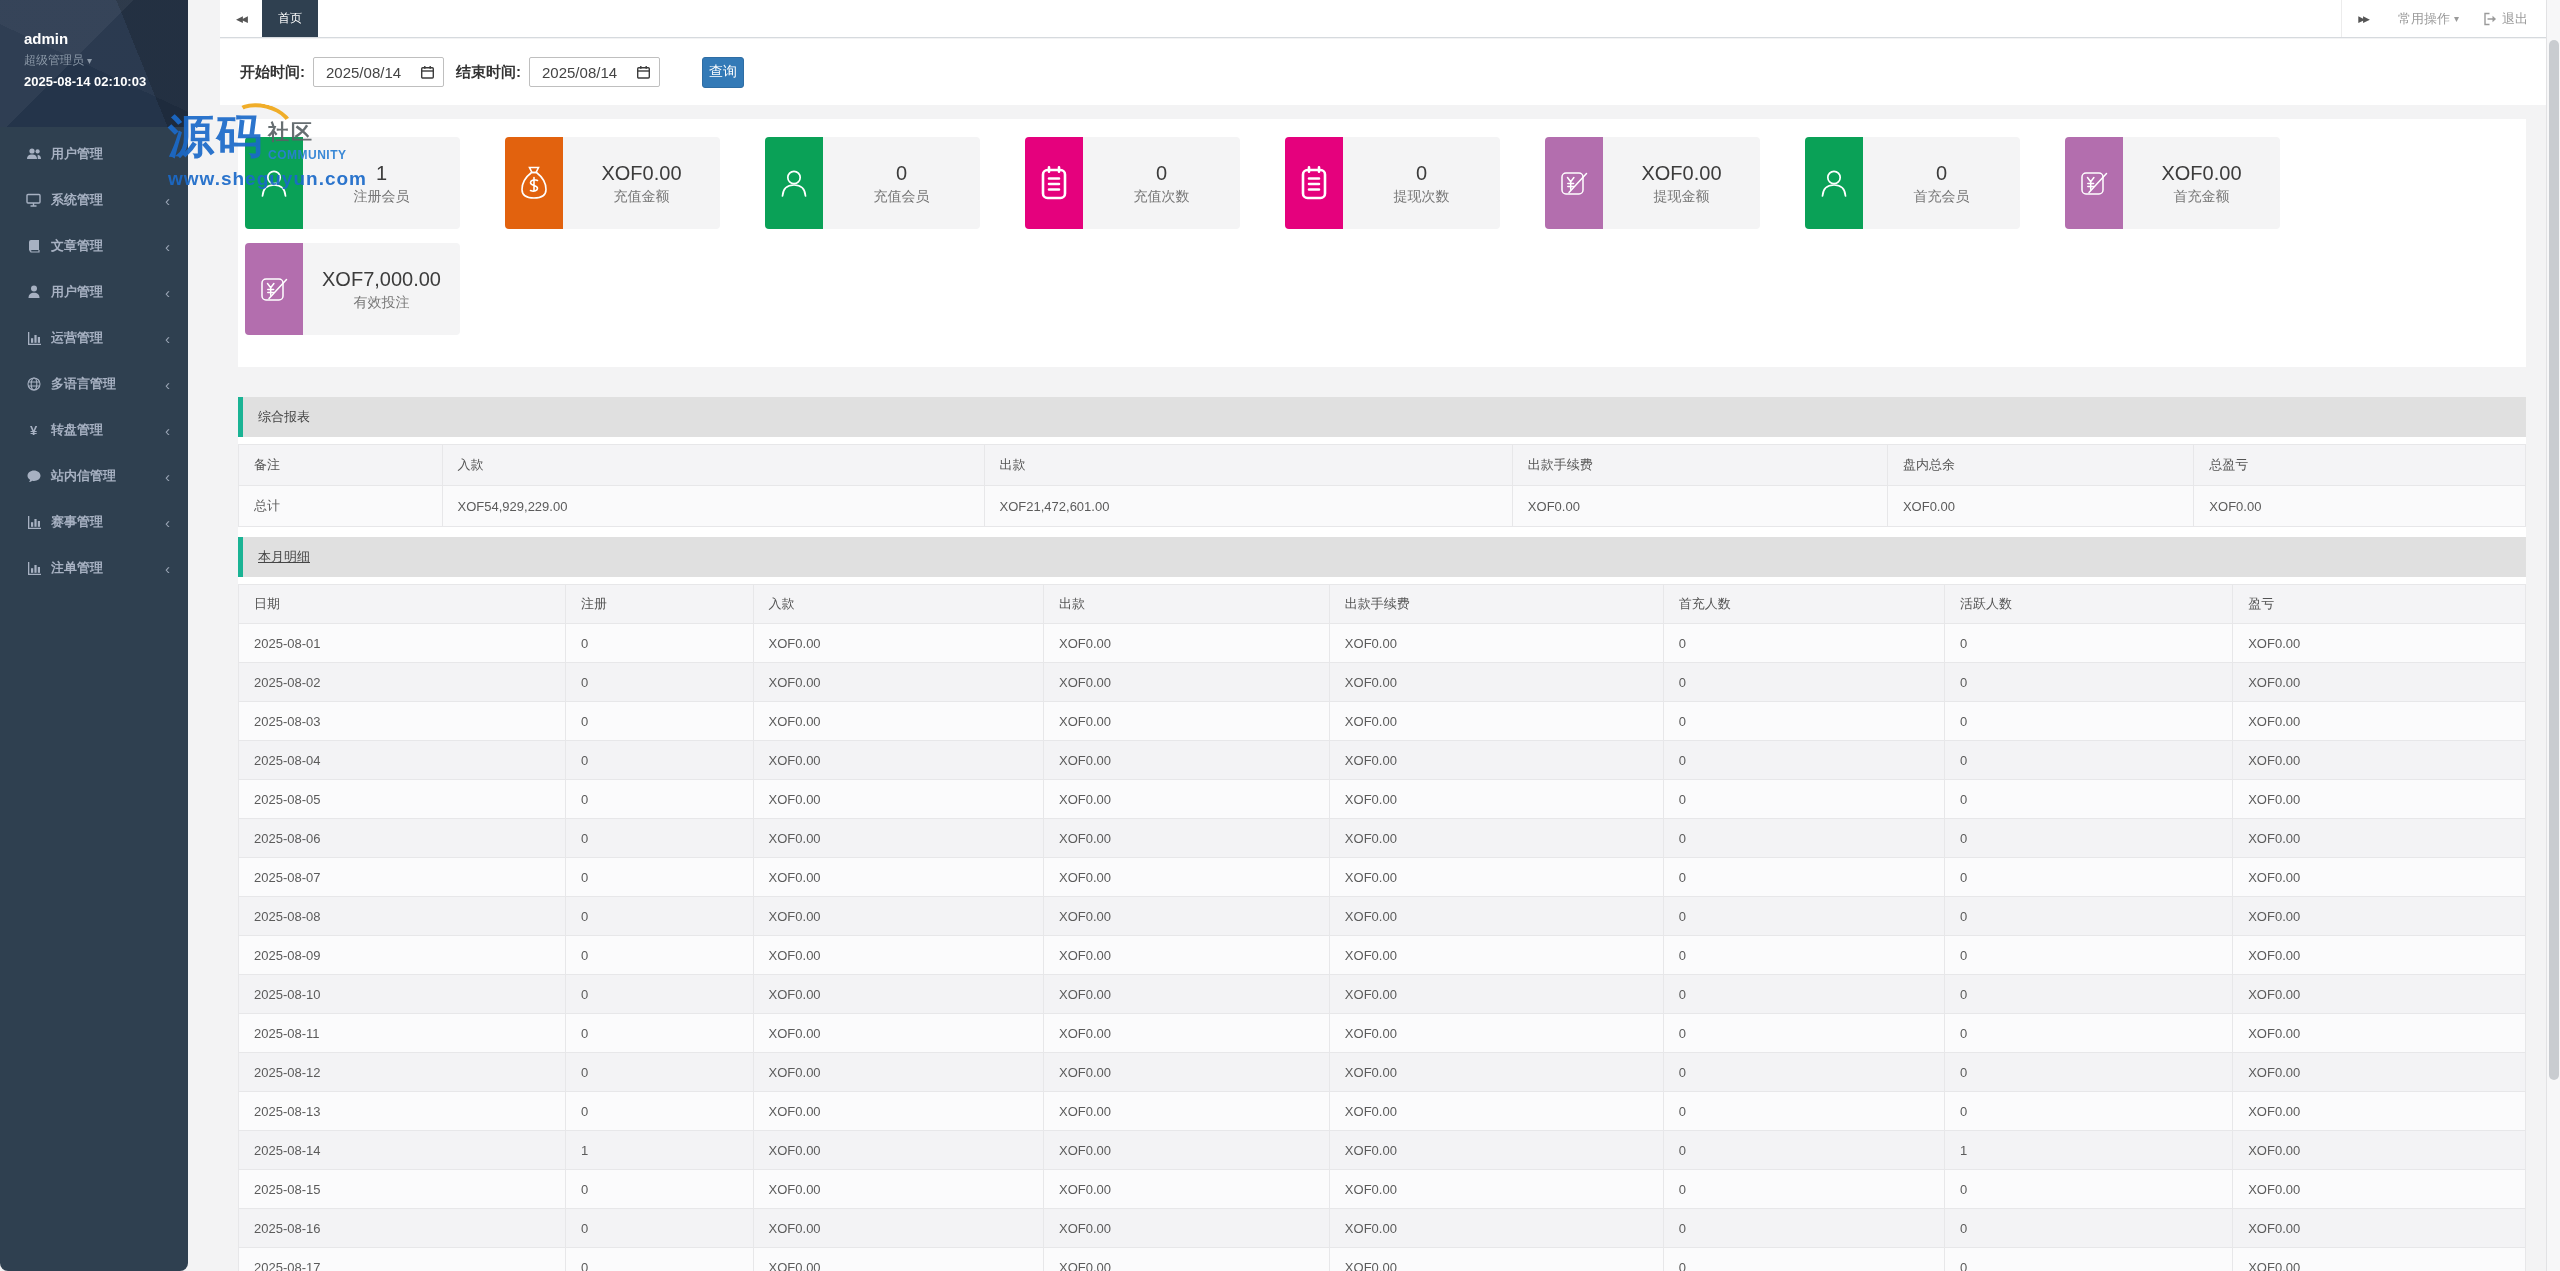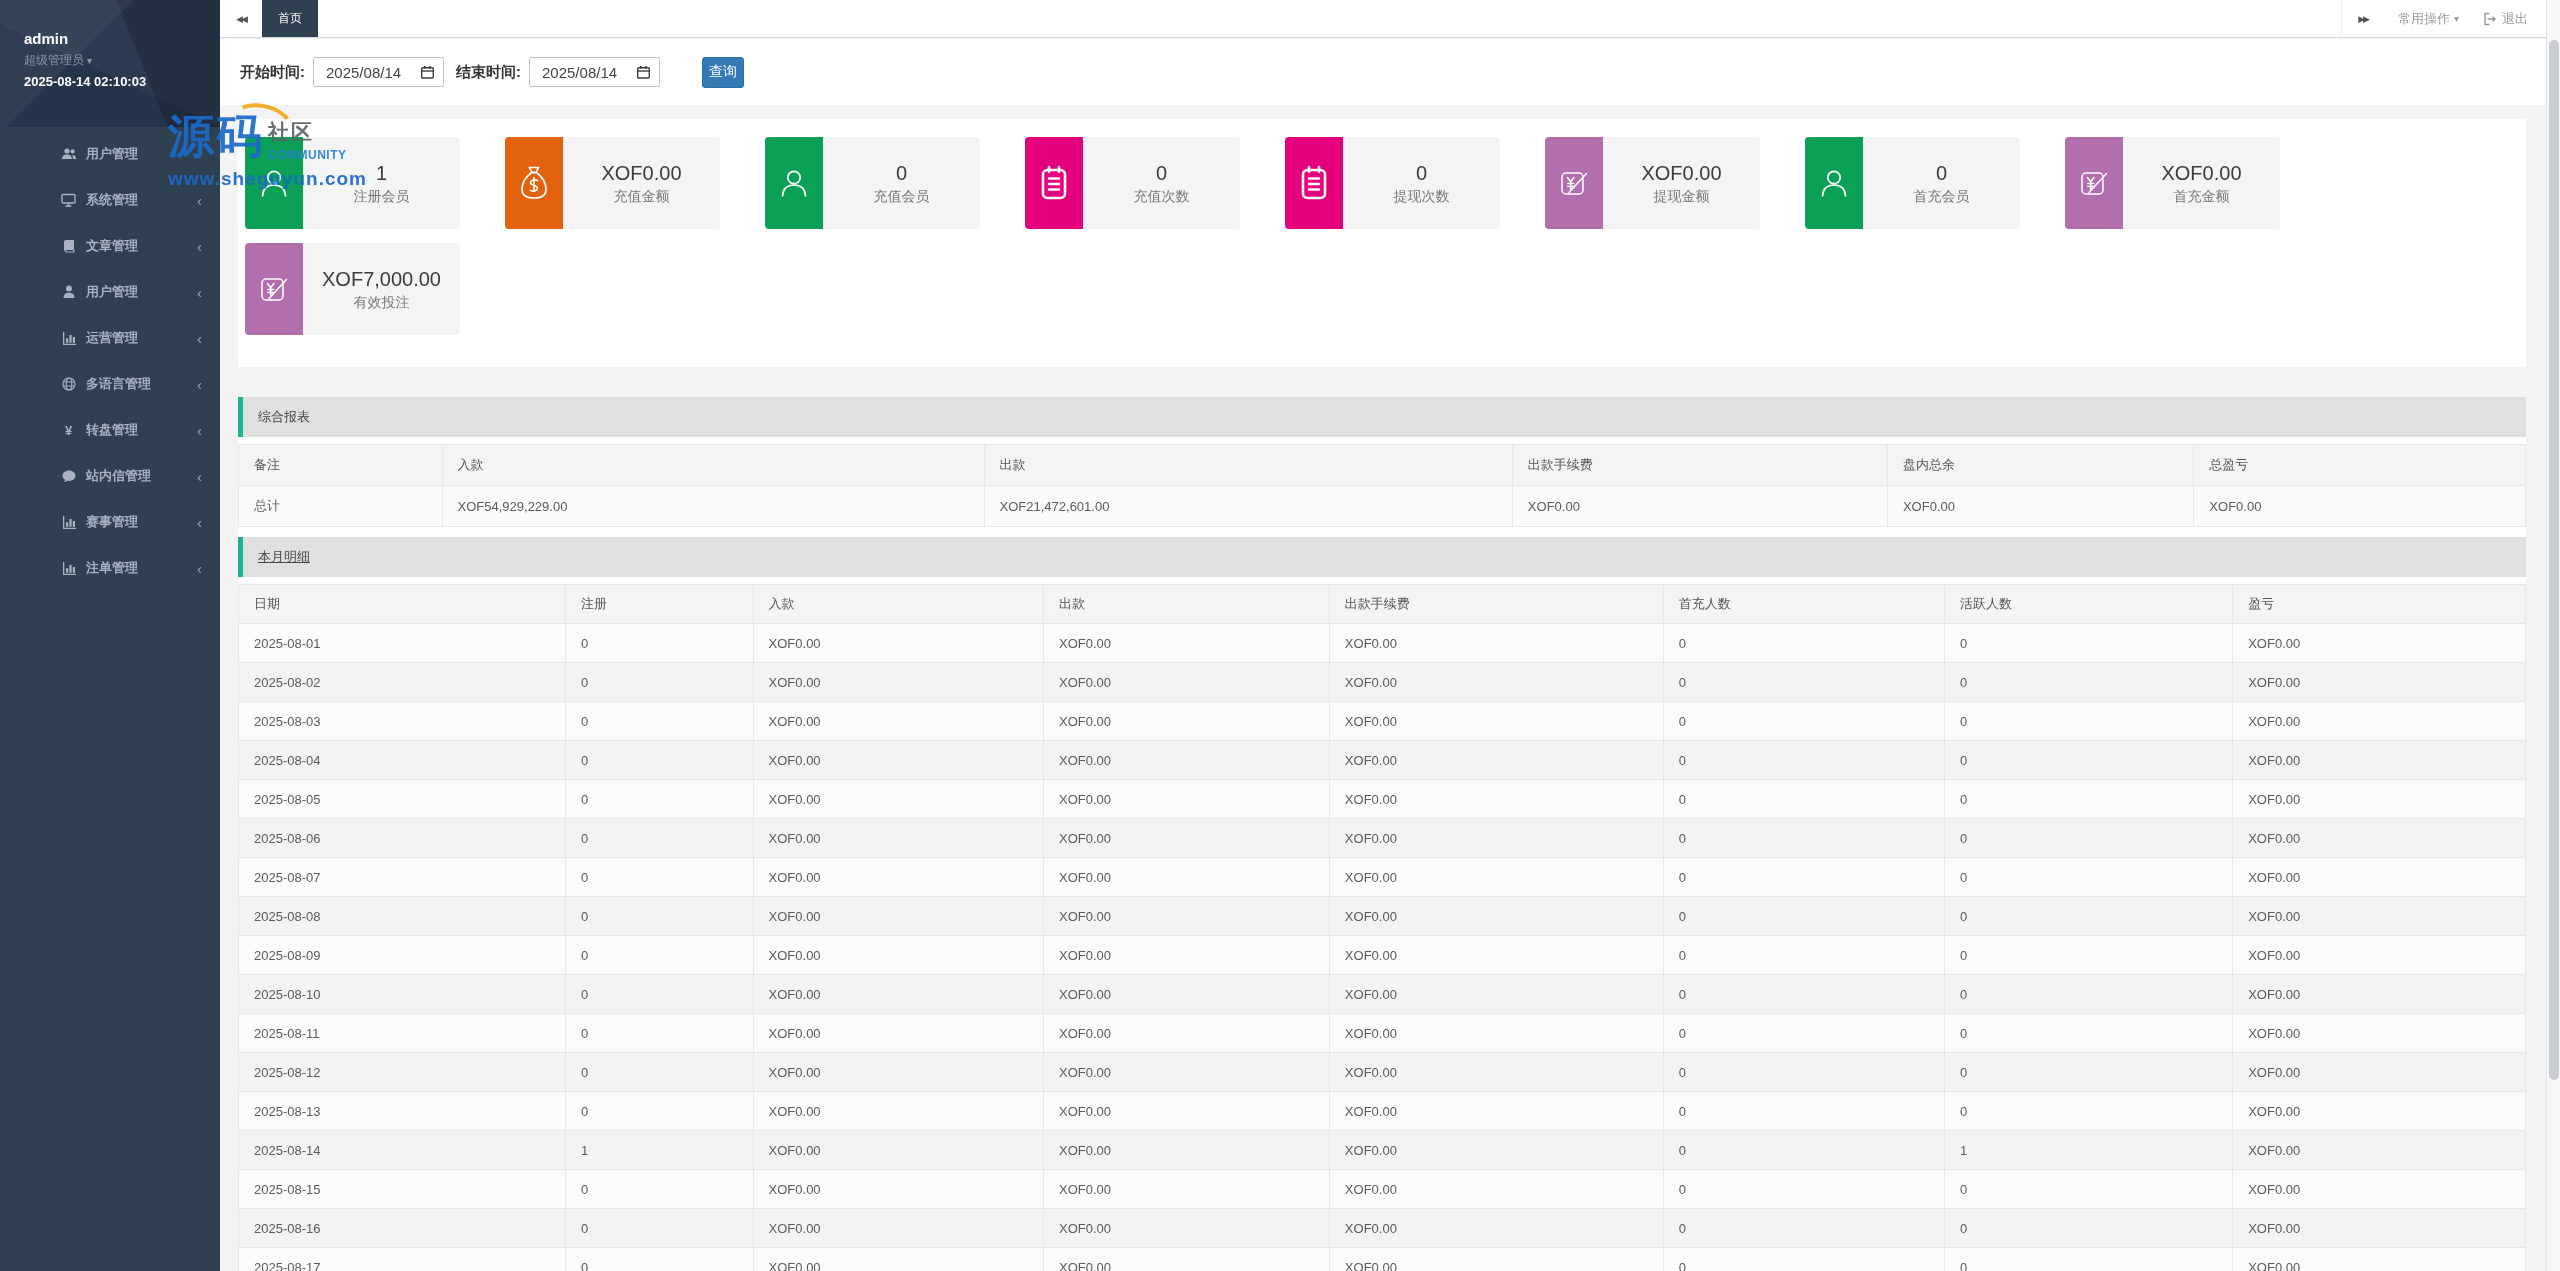--- a/index.html
+++ b/index.html
@@ -1,32 +1,32 @@
 <!DOCTYPE html>
 <html><head>
 <meta charset="utf-8">
 <style>
   *{margin:0;padding:0;box-sizing:border-box;}
   html,body{width:2560px;height:1271px;}
   body{font-family:"Liberation Sans","DejaVu Sans",sans-serif;background:#f3f3f4;}
   .screen{position:relative;width:2560px;height:1271px;background:#f3f3f4;overflow:hidden;}
 
   
-  .sidebar{position:absolute;left:0;top:0;width:220px;height:100%;background:#2f4050;z-index:5;}
+  .sidebar{position:absolute;left:0;top:0;width:188px;height:100%;background:#2f4050;z-index:5;border-radius:8px;}
   .profile{position:relative;height:127px;background:#24344a;overflow:hidden;padding:30px 0 0 24px;}
   .profile::before{content:"";position:absolute;left:-40px;top:-60px;width:260px;height:190px;
     background:linear-gradient(135deg,rgba(255,255,255,.05) 0 52%,transparent 52%),
                linear-gradient(248deg,rgba(0,0,0,.18) 0 38%,transparent 38%),
                linear-gradient(205deg,rgba(255,255,255,.03) 0 60%,transparent 60%);}
   .profile>*{position:relative;}
   .profile-name{color:#ffffff;font-size:15px;font-weight:bold;line-height:18px;}
   .profile-role{color:#8b98a7;font-size:12px;margin-top:4px;cursor:pointer;}
   .profile-role .caret{font-size:10px;margin-left:3px;}
   .profile-time{color:#ffffff;font-size:13px;font-weight:bold;margin-top:5px;}
-  .menu{padding-top:4px;padding-left:35px;}
+  .menu{padding-top:4px;}
   .menu-item{height:46px;display:flex;align-items:center;padding:0 18px 0 25px;color:#a7b1c2;
     font-size:13px;font-weight:bold;cursor:pointer;}
   .mi{width:17px;margin-right:9px;display:flex;align-items:center;justify-content:center;}
   .yen-glyph{font-size:13px;color:#a7b1c2;font-weight:bold;}
   .chev{margin-left:auto;font-size:15px;color:#9aa5b5;font-weight:normal;}
 
   
   .topbar{position:absolute;left:220px;top:0;width:2326px;height:38px;background:#fff;
     border-bottom:1px solid #d6dade;display:flex;align-items:stretch;z-index:4;}
   .collapse-btn{width:42px;display:flex;align-items:center;justify-content:center;color:#555;

